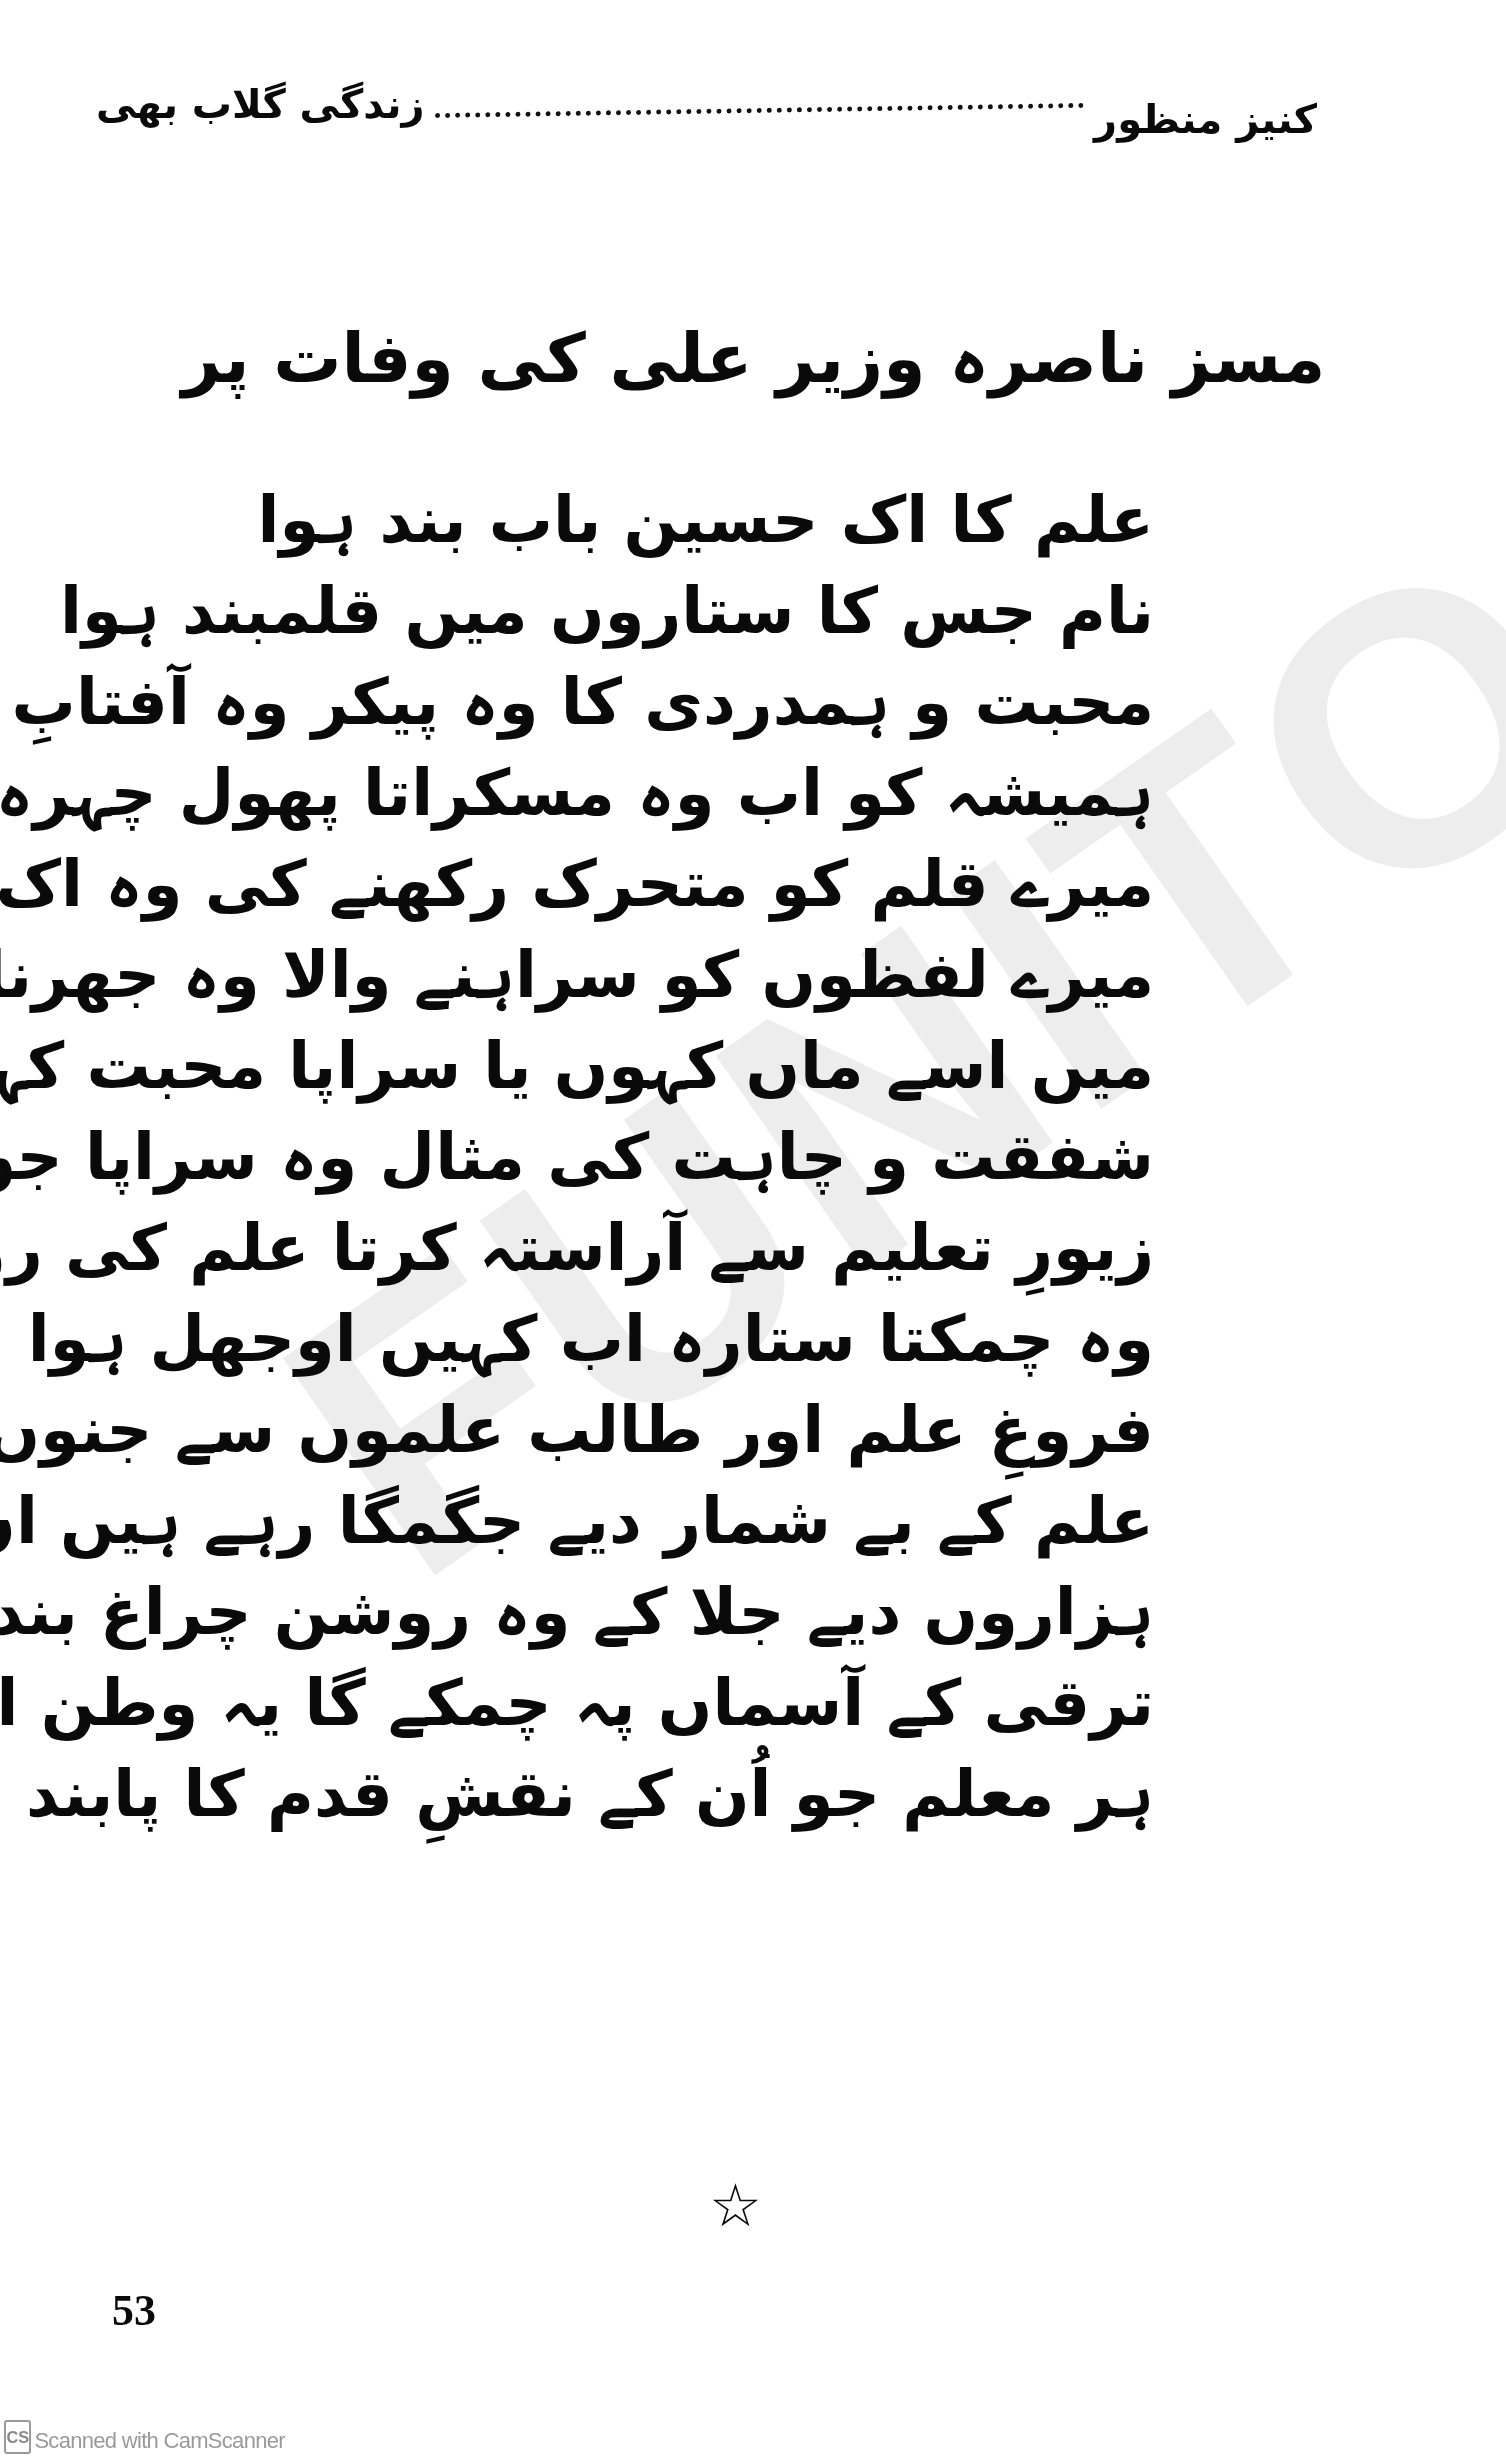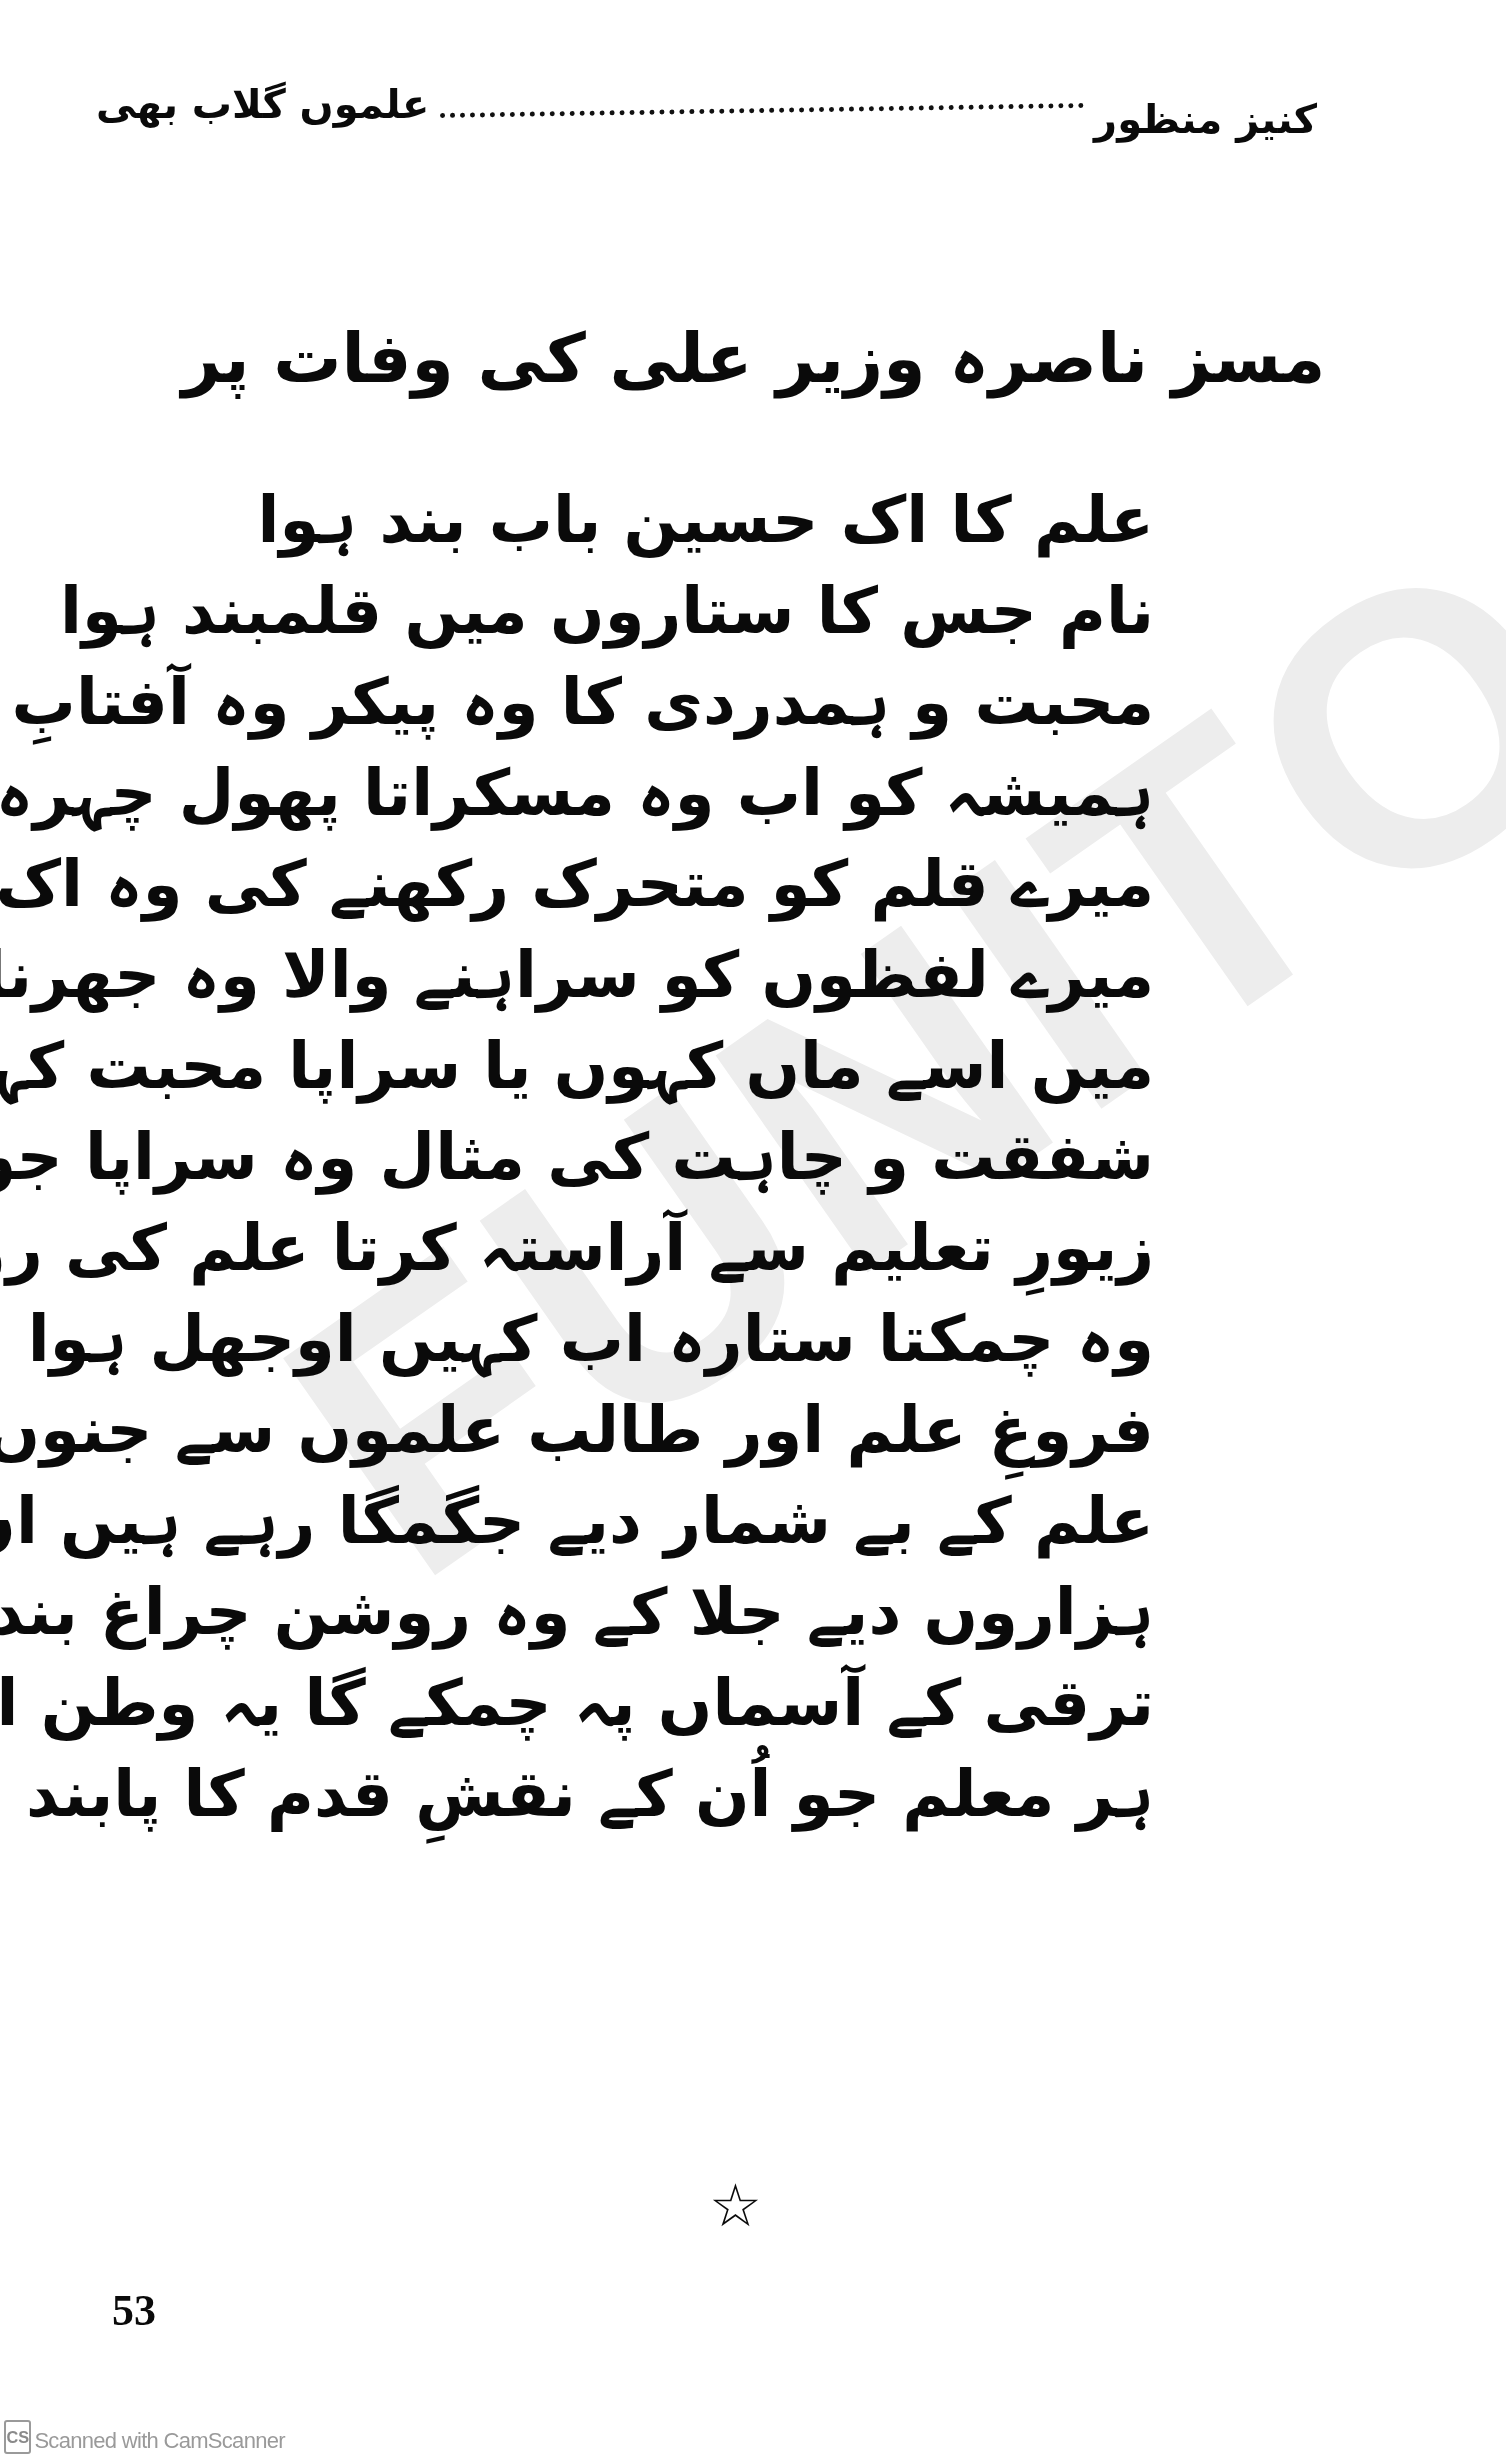--- a/index.html
+++ b/index.html
@@ -149,21 +149,21 @@
     }
   </style>
 </head>
 <body>
 
 <div class="watermark">FUNITO</div>
 
 <div class="header">
   <span class="author">کنیز منظور</span>
   <span class="dotted-rule"></span>
-  <span class="book-title">علموں گلاب بھی</span>
+  <span class="book-title">زندگی گلاب بھی</span>
 </div>
 
 <div class="title">مسز ناصرہ وزیر علی کی وفات پر</div>
 
 <div class="poem">
   <div class="line">
       <span>علم کا اک حسین باب بند ہوا</span>
     </div>
   <div class="line">
       <span>نام جس کا ستاروں میں قلمبند ہوا</span>

